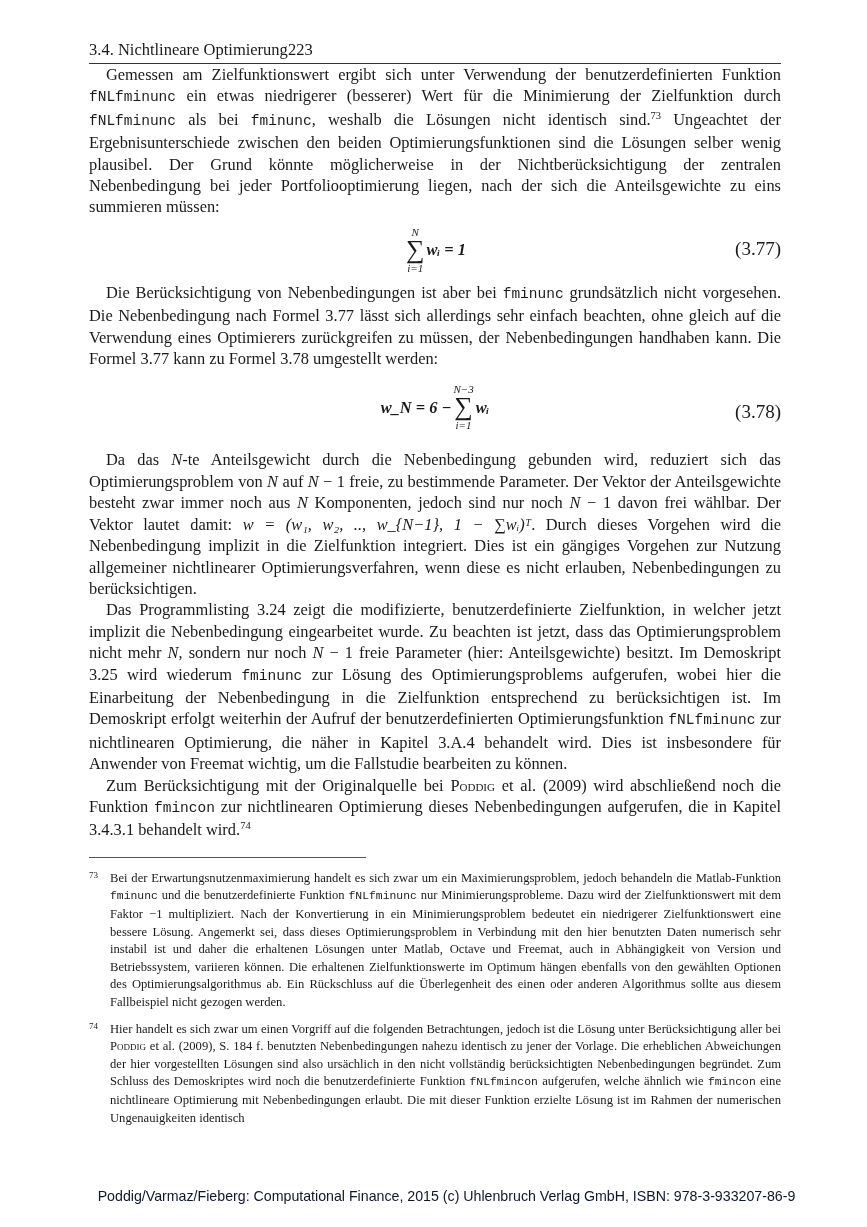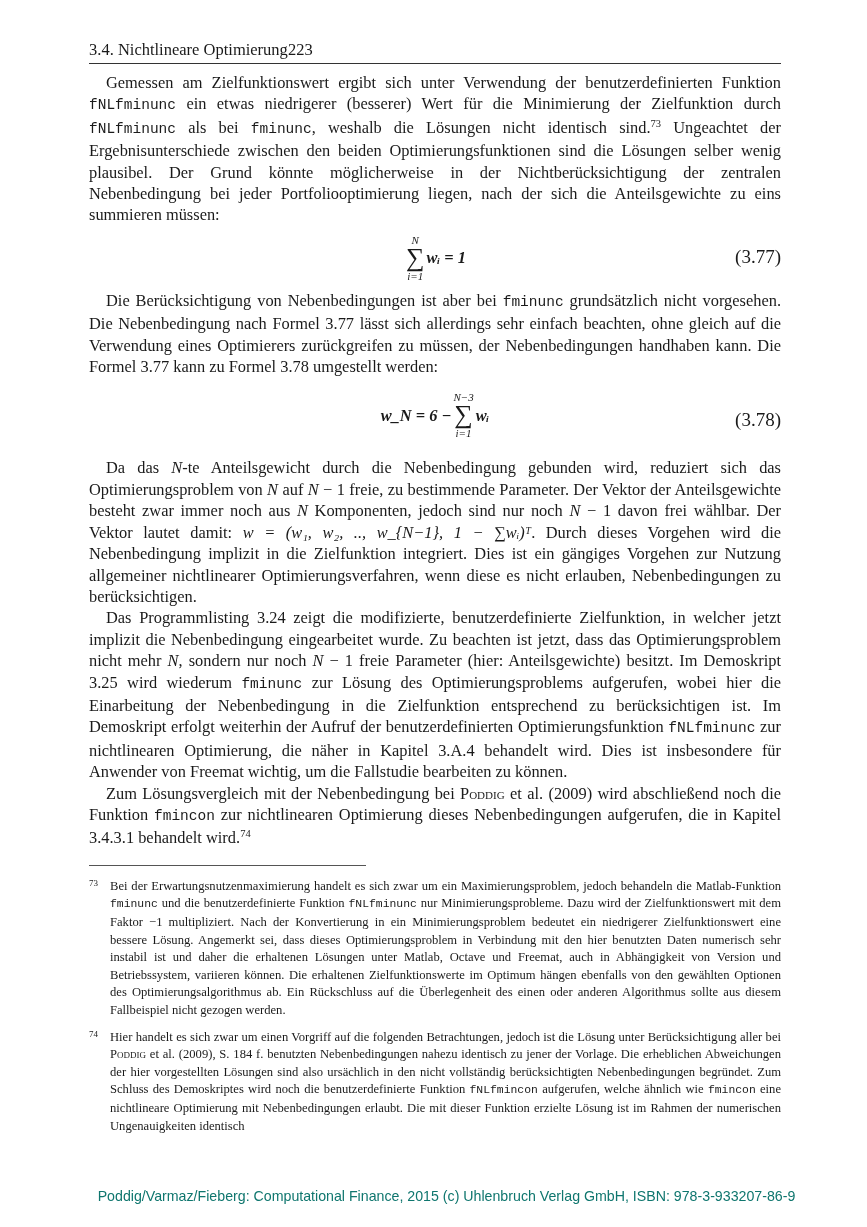--- a/index.html
+++ b/index.html
@@ -3,40 +3,40 @@
 <meta charset="utf-8">
 <style>
   html, body { margin: 0; padding: 0; background: #ffffff; }
   body { width: 867px; height: 1227px; position: relative; overflow: hidden;
          font-family: "Liberation Serif", "DejaVu Serif", serif; color: #1a1a1a; }
   .page { position: absolute; left: 89px; top: 40px; width: 692px; }
   .running-head { display: flex; justify-content: flex-start; font-size: 16.5px;
                   padding-bottom: 3px; border-bottom: 1px solid #333; line-height: 20px; }
   .body-text { font-size: 16.4px; line-height: 21.4px; text-align: justify; margin: 0; }
   .para { margin: 0; text-indent: 17px; text-align: justify; }
-  .para.first { margin-top: 8px; }
+  .para.first { }
   code, .tt { font-family: "Liberation Mono", "DejaVu Sans Mono", monospace; font-size: 14.5px; }
   sup { font-size: 10.5px; line-height: 0; vertical-align: 6px; }
   .sc { font-variant: small-caps; }
   i.m { font-style: italic; font-weight: bold; }
   .equation { position: relative; height: 56px; margin: 2px 0 6px 0; }
   .equation .expr { position: absolute; left: 0; right: 0; top: 0; text-align: center; }
   .equation .eqnum { position: absolute; right: 0; top: 18px; font-size: 19px; }
   .sum { display: inline-flex; flex-direction: column; align-items: center; vertical-align: middle;
          line-height: 1; margin: 0 2px; }
   .sum .lim { font-size: 11px; font-style: italic; line-height: 12px; }
   .sum .sigma { font-size: 26px; line-height: 24px; }
   .expr-inner { display: inline-flex; align-items: center; font-size: 16.4px; }
   .footnote-rule { width: 277px; height: 1px; background: #555; margin: 16px 0 12px 0; }
   .footnote { position: relative; font-size: 12.6px; line-height: 17.6px; text-align: justify;
               padding-left: 21px; margin-bottom: 9px; }
   .footnote .fnmark { position: absolute; left: 0; top: -3px; font-size: 9px; }
   .footnote code { font-size: 11.4px; }
   .watermark { position: absolute; left: 0; right: 0; top: 1188px; text-align: center;
-               font-family: "Liberation Sans", "DejaVu Sans", sans-serif; font-size: 14.2px; color: #0f766e; padding-left: 26px; }
+               font-family: "Liberation Sans", "DejaVu Sans", sans-serif; font-size: 14.2px; color: #0f172a; padding-left: 26px; }
 </style>
 </head>
 <body>
 
 <div class="page">
 
   <div class="running-head">
     <span>3.4.  Nichtlineare Optimierung</span>
     <span>223</span>
   </div>
@@ -73,21 +73,21 @@
           <i class="m">wᵢ</i>
         </span>
       </div>
       <span class="eqnum">(3.78)</span>
     </div>
 
     <p class="para" style="margin-top:10px;"><span>Da das </span><i>N</i><span>-te Anteilsgewicht durch die Nebenbedingung gebunden wird, reduziert sich das Optimierungsproblem von </span><i>N</i><span> auf </span><i>N</i><span> − 1 freie, zu bestimmende Parameter. Der Vektor der Anteilsgewichte besteht zwar immer noch aus </span><i>N</i><span> Komponenten, jedoch sind nur noch </span><i>N</i><span> − 1 davon frei wählbar. Der Vektor lautet damit: </span><i>w = (w₁, w₂, .., w_{N−1}, 1 − ∑wᵢ)ᵀ</i><span>. Durch dieses Vorgehen wird die Nebenbedingung implizit in die Zielfunktion integriert. Dies ist ein gängiges Vorgehen zur Nutzung allgemeiner nichtlinearer Optimierungsverfahren, wenn diese es nicht erlauben, Nebenbedingungen zu berücksichtigen.</span></p>
 
     <p class="para"><span>Das Programmlisting 3.24 zeigt die modifizierte, benutzerdefinierte Zielfunktion, in welcher jetzt implizit die Nebenbedingung eingearbeitet wurde. Zu beachten ist jetzt, dass das Optimierungsproblem nicht mehr </span><i>N</i><span>, sondern nur noch </span><i>N</i><span> − 1 freie Parameter (hier: Anteilsgewichte) besitzt. Im Demoskript 3.25 wird wiederum </span><code>fminunc</code><span> zur Lösung des Optimierungsproblems aufgerufen, wobei hier die Einarbeitung der Nebenbedingung in die Zielfunktion entsprechend zu berücksichtigen ist. Im Demoskript erfolgt weiterhin der Aufruf der benutzerdefinierten Optimierungsfunktion </span><code>fNLfminunc</code><span> zur nichtlinearen Optimierung, die näher in Kapitel 3.A.4 behandelt wird. Dies ist insbesondere für Anwender von Freemat wichtig, um die Fallstudie bearbeiten zu können.</span></p>
 
-    <p class="para"><span>Zum Lösungsvergleich mit der Nebenbedingung bei </span><span class="sc">Poddig</span><span> et al. (2009) wird abschließend noch die Funktion </span><code>fmincon</code><span> zur nichtlinearen Optimierung dieses Nebenbedingungen aufgerufen, die in Kapitel 3.4.3.1 behandelt wird.</span><sup>74</sup></p>
+    <p class="para"><span>Zum Berücksichtigung mit der Originalquelle bei </span><span class="sc">Poddig</span><span> et al. (2009) wird abschließend noch die Funktion </span><code>fmincon</code><span> zur nichtlinearen Optimierung dieses Nebenbedingungen aufgerufen, die in Kapitel 3.4.3.1 behandelt wird.</span><sup>74</sup></p>
   </div>
 
   <div class="footnote-rule"></div>
 
   <div class="footnote">
     <span class="fnmark">73</span>
     <span>Bei der Erwartungsnutzenmaximierung handelt es sich zwar um ein Maximierungsproblem, jedoch behandeln die Matlab-Funktion </span><code>fminunc</code><span> und die benutzerdefinierte Funktion </span><code>fNLfminunc</code><span> nur Minimierungsprobleme. Dazu wird der Zielfunktionswert mit dem Faktor −1 multipliziert. Nach der Konvertierung in ein Minimierungsproblem bedeutet ein niedrigerer Zielfunktionswert eine bessere Lösung. Angemerkt sei, dass dieses Optimierungsproblem in Verbindung mit den hier benutzten Daten numerisch sehr instabil ist und daher die erhaltenen Lösungen unter Matlab, Octave und Freemat, auch in Abhängigkeit von Version und Betriebssystem, variieren können. Die erhaltenen Zielfunktionswerte im Optimum hängen ebenfalls von den gewählten Optionen des Optimierungsalgorithmus ab. Ein Rückschluss auf die Überlegenheit des einen oder anderen Algorithmus sollte aus diesem Fallbeispiel nicht gezogen werden.</span>
   </div>
 
   <div class="footnote">

